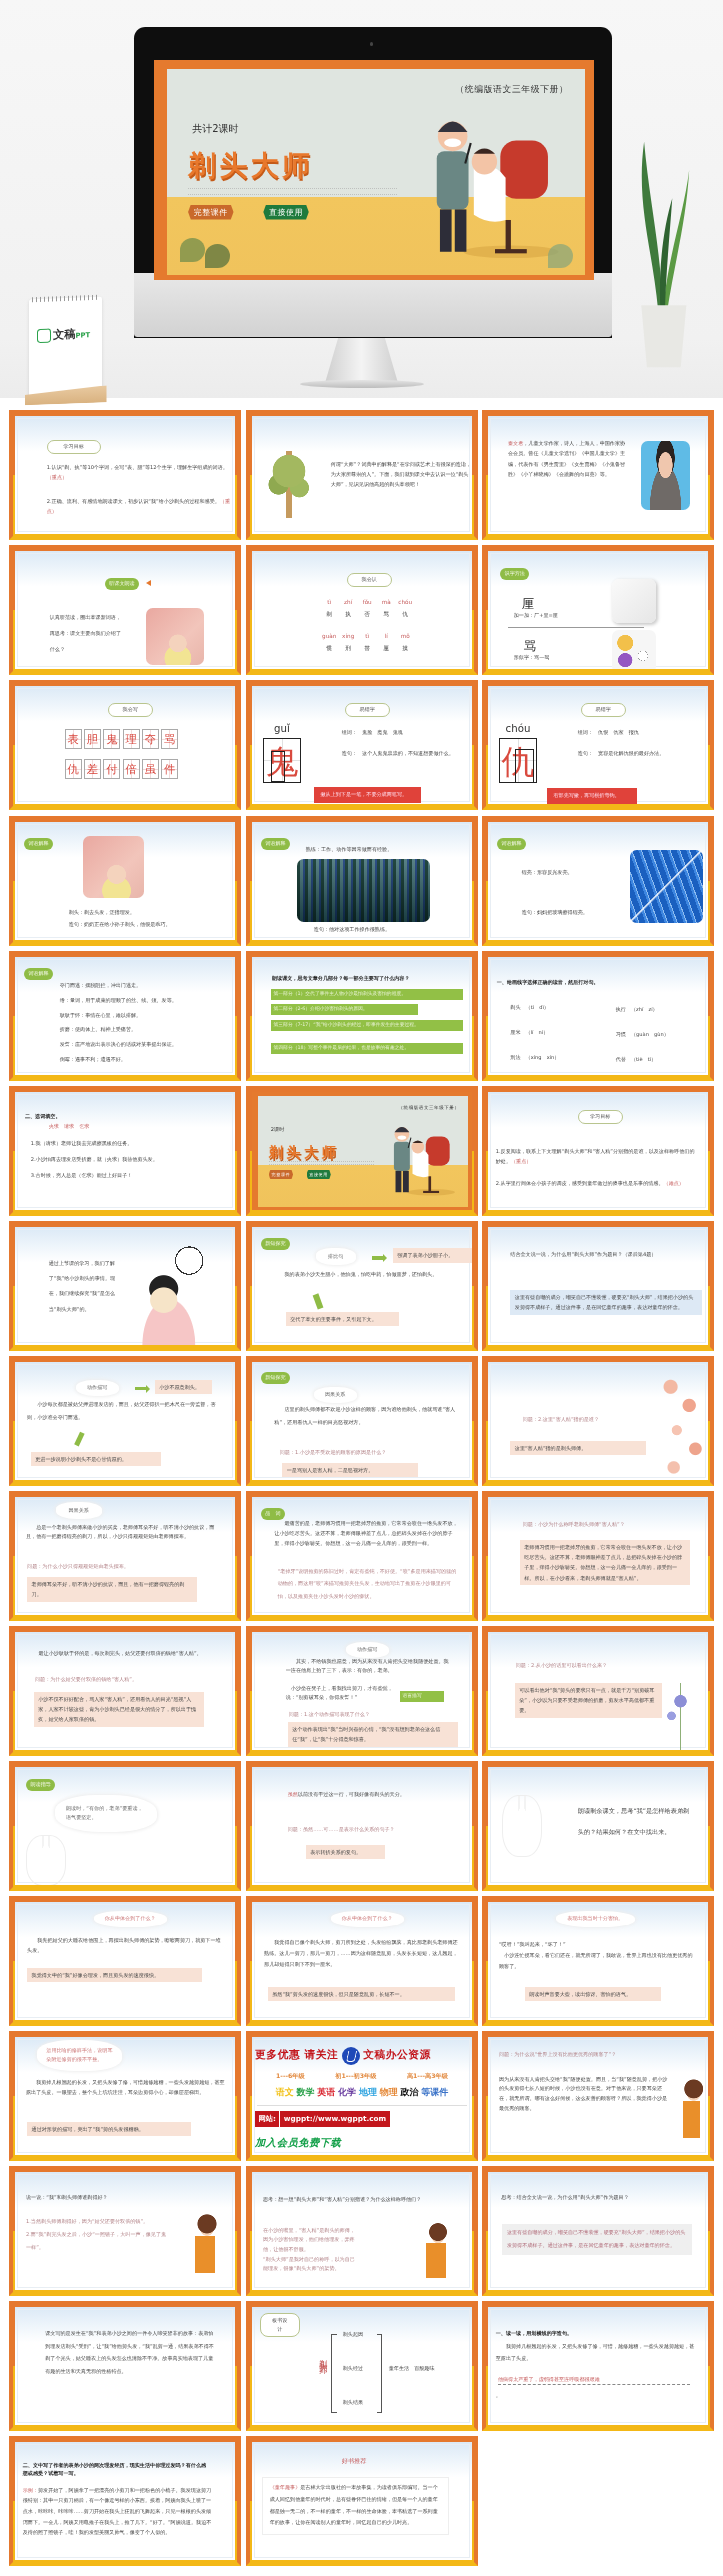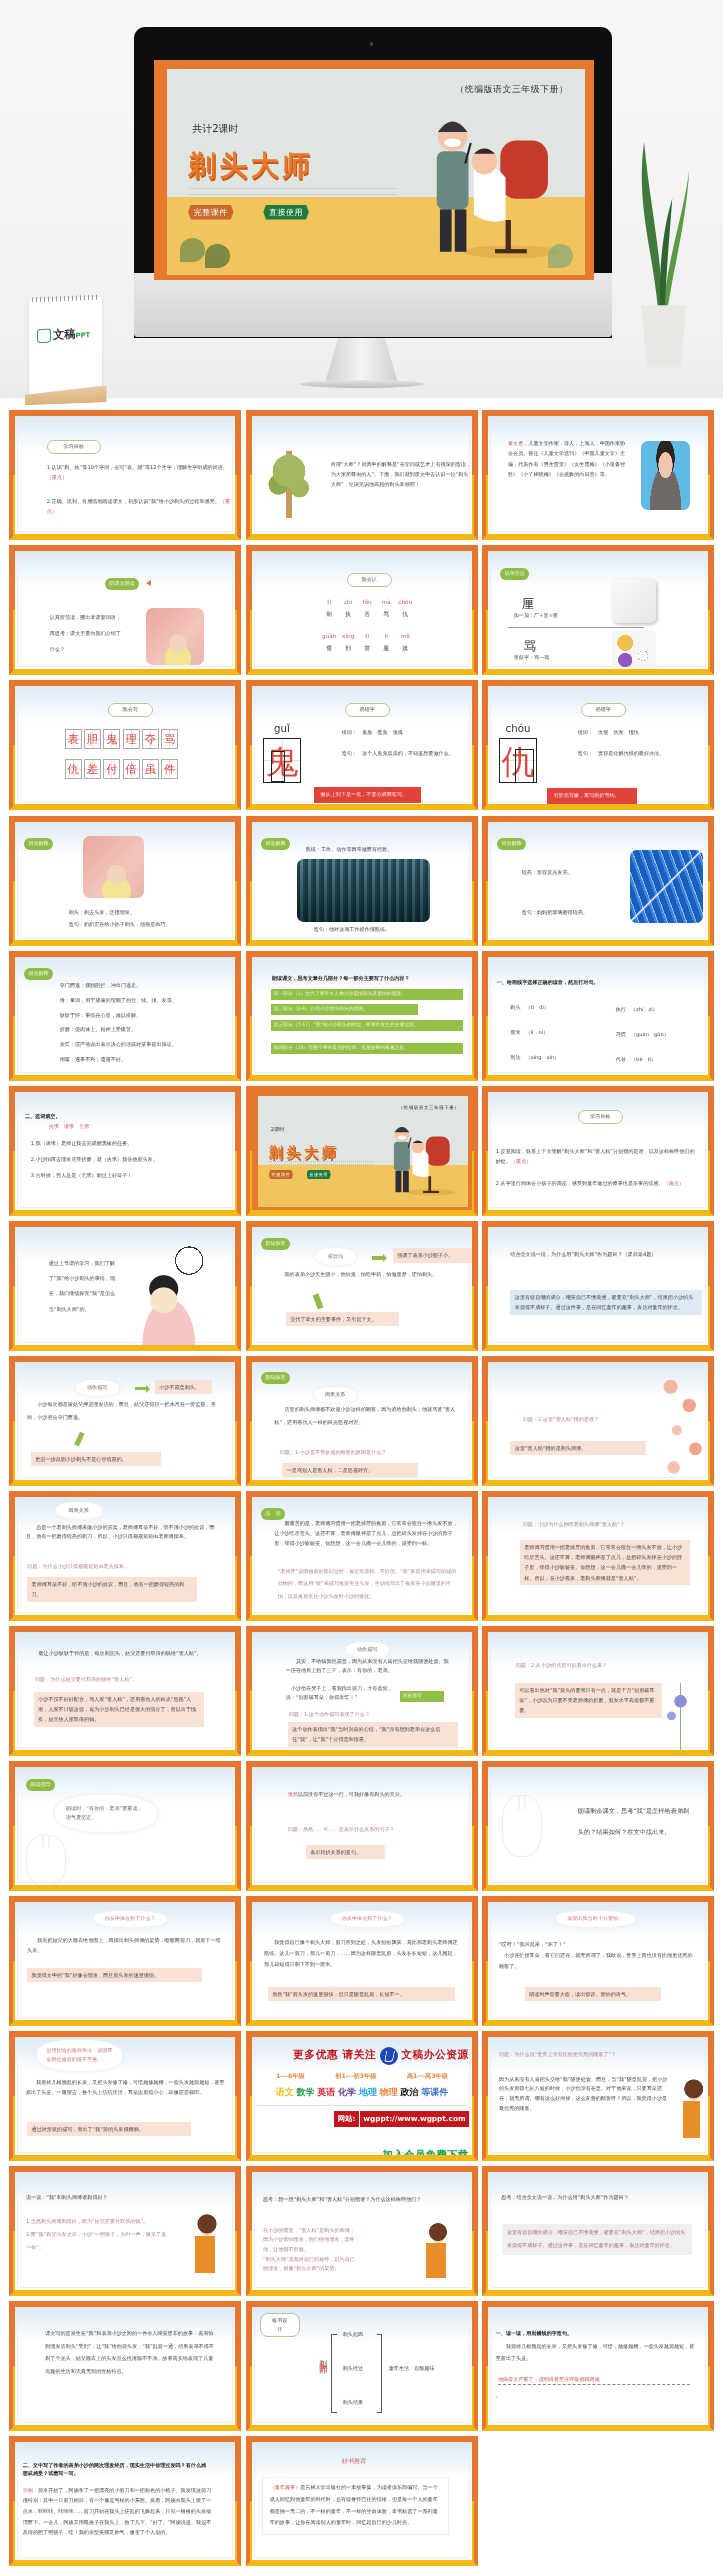--- a/index.html
+++ b/index.html
@@ -508,37 +508,37 @@
     <div class="slide">
           <div class="edge"></div>
           <div class="cloud pink blk" style="left: 22.6px; top: 3.4px; width: 85px; text-align: left; padding: 5.7px 9px;">运用比喻的修辞手法，说明耳朵附近修剪的很不平整。</div>
           <div class="txt blk" style="left: 11.3px; top: 40px; width: 203px; line-height: 2.1; white-space: pre-line;"><span>　　我剪掉几根翘起的长发，又把头发修了修，可惜越修越糟，一些头发越剪越短，甚至露出了头皮。一眼望去，整个头上坑坑洼洼，耳朵边剪得小心，却像层层梯田。</span></div>
           <div class="hl-peach blk" style="left: 12.4px; top: 85px; width: 164px; white-space: pre-line;"><span>通过对形状的描写，突出了“我”剪的头发很糟糕。</span></div>
         </div>
   </div>
       <div class="card" style="left: 246px; top: 2031px;">
     <div class="slide">
           <div class="edge"></div>
-          <div style="position: absolute; inset: 3.4px; text-align: right;"><div style="margin-top: 4.5px;"><span class="promo-title">更多优惠 请关注</span><span class="promo-logo"></span><span class="promo-title">文稿办公资源</span></div><div style="display: flex; justify-content: space-around; margin: 4.5px 5.7px 2.3px;">
+          <div style="position: absolute; inset: 3.4px; text-align: left;"><div style="margin-top: 4.5px;"><span class="promo-title">更多优惠 请关注</span><span class="promo-logo"></span><span class="promo-title">文稿办公资源</span></div><div style="display: flex; justify-content: space-around; margin: 4.5px 5.7px 2.3px;">
               <span class="promo-grade">1---6年级</span>
               <span class="promo-grade">初1---初3年级</span>
               <span class="promo-grade">高1---高3年级</span>
             </div><div style="display: flex; justify-content: center; gap: 2.8px; margin: 2.3px 0px 4.5px;">
               <span class="promo-subj" style="color: rgb(242, 194, 27);">语文</span>
               <span class="promo-subj" style="color: rgb(42, 161, 74);">数学</span>
               <span class="promo-subj" style="color: rgb(217, 35, 45);">英语</span>
               <span class="promo-subj" style="color: rgb(106, 63, 160);">化学</span>
               <span class="promo-subj" style="color: rgb(47, 164, 224);">地理</span>
               <span class="promo-subj" style="color: rgb(229, 138, 58);">物理</span>
               <span class="promo-subj" style="color: rgb(17, 17, 17);">政治</span>
               <span class="promo-subj" style="color: rgb(59, 115, 200);">等课件</span>
             </div><div style="border-top: 1.1px solid rgb(221, 221, 221); margin: 0px 2.3px 4.5px;"></div><div class="promo-url">
               <span>网站:</span>
               <span>wgppt://www.wgppt.com</span>
-            </div><div class="promo-join" style="margin-top: 18px;">加入会员免费下载</div></div>
+            </div><div class="promo-join" style="margin-top: 6px; font-style: italic;">加入会员免费下载</div></div>
         </div>
   </div>
       <div class="card" style="left: 482px; top: 2031px;">
     <div class="slide">
           <div class="edge"></div>
           <div class="txt muted blk" style="left: 11.3px; top: 12.4px; width: 181px; white-space: pre-line;"><span>问题：为什么说“世界上没有比他更优秀的顾客了”？</span></div>
           <div class="txt blk" style="left: 11.3px; top: 38px; width: 170px; line-height: 1.9; white-space: pre-line;"><span>因为从来没有人肯把头交给“我”随便处置。而且，当“我”随意乱剪，把小沙的头发剪得七长八短的时候，小沙也没有在意。对于他来说，只要耳朵还在，就无所谓。哪有这么好伺候，这么友善的顾客呀？所以，我觉得小沙是最优秀的顾客。</span></div>
           <div class="teacher blk" style="left: 187px; top: 40px; width: 34px; height: 85px;"></div>
         </div>
   </div>

